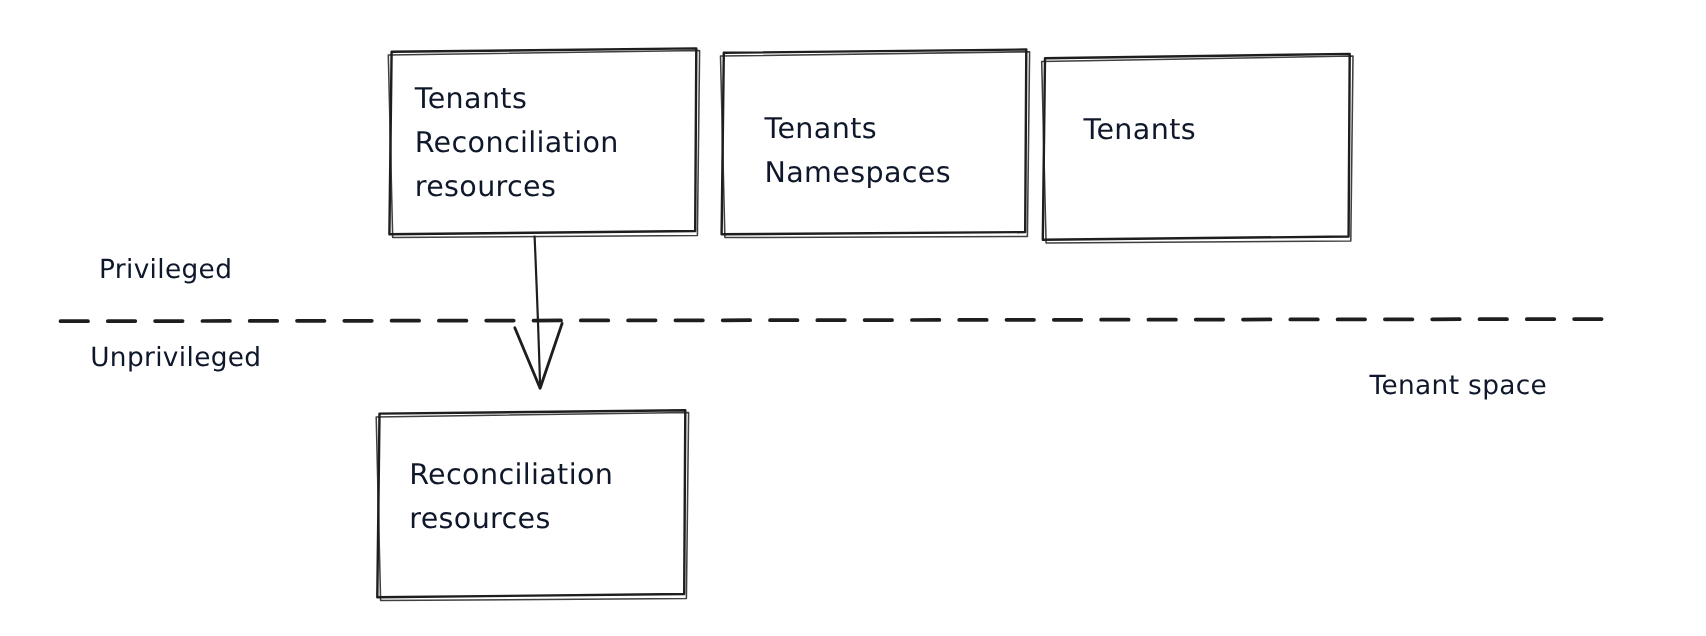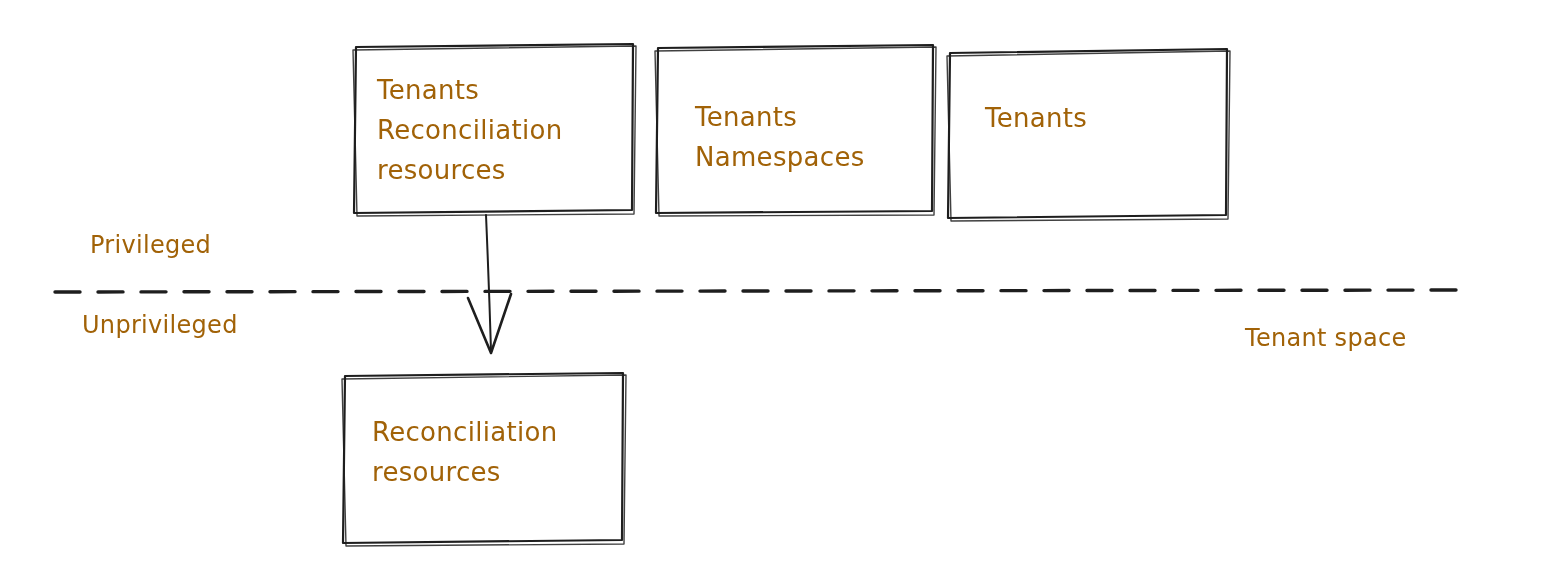--- a/index.html
+++ b/index.html
@@ -7,21 +7,21 @@
     padding: 0;
     background: #ffffff;
   }
   .canvas {
     position: relative;
     width: 1551px;
     height: 578px;
     background: #ffffff;
     overflow: hidden;
     font-family: "DejaVu Sans", "Liberation Sans", sans-serif;
-    color: #a16207;
+    color: #0f172a;
   }
   .shapes {
     position: absolute;
     left: 0;
     top: 0;
     width: 1551px;
     height: 578px;
   }
   .shapes path, .shapes polyline {
     fill: none;
@@ -48,21 +48,21 @@
     letter-spacing: 0.3px;
     white-space: nowrap;
   }
   #box1-text { left: 377px; top: 70px; }
   #box2-text { left: 695px; top: 97px; }
   #box3-text { left: 985px; top: 98px; }
   #box4-text { left: 372px; top: 412px; }
   #label-privileged   { left: 90px;   top: 227px; }
   #label-unprivileged { left: 82px;   top: 307px; }
   #label-platform     { left: 1242px; top: 220px; }
-  #label-tenant       { left: 1245px; top: 320px; }
+  #label-tenant       { left: 1245px; top: 332px; }
 </style>
 </head>
 <body>
 
 <div class="canvas">
 
   <svg class="shapes" viewBox="0 0 1551 578" xmlns="http://www.w3.org/2000/svg">
 
     <g>
       <path class="sketch-main" d="M356 47 L633 44 L632 210 L354 213 Z"></path>

